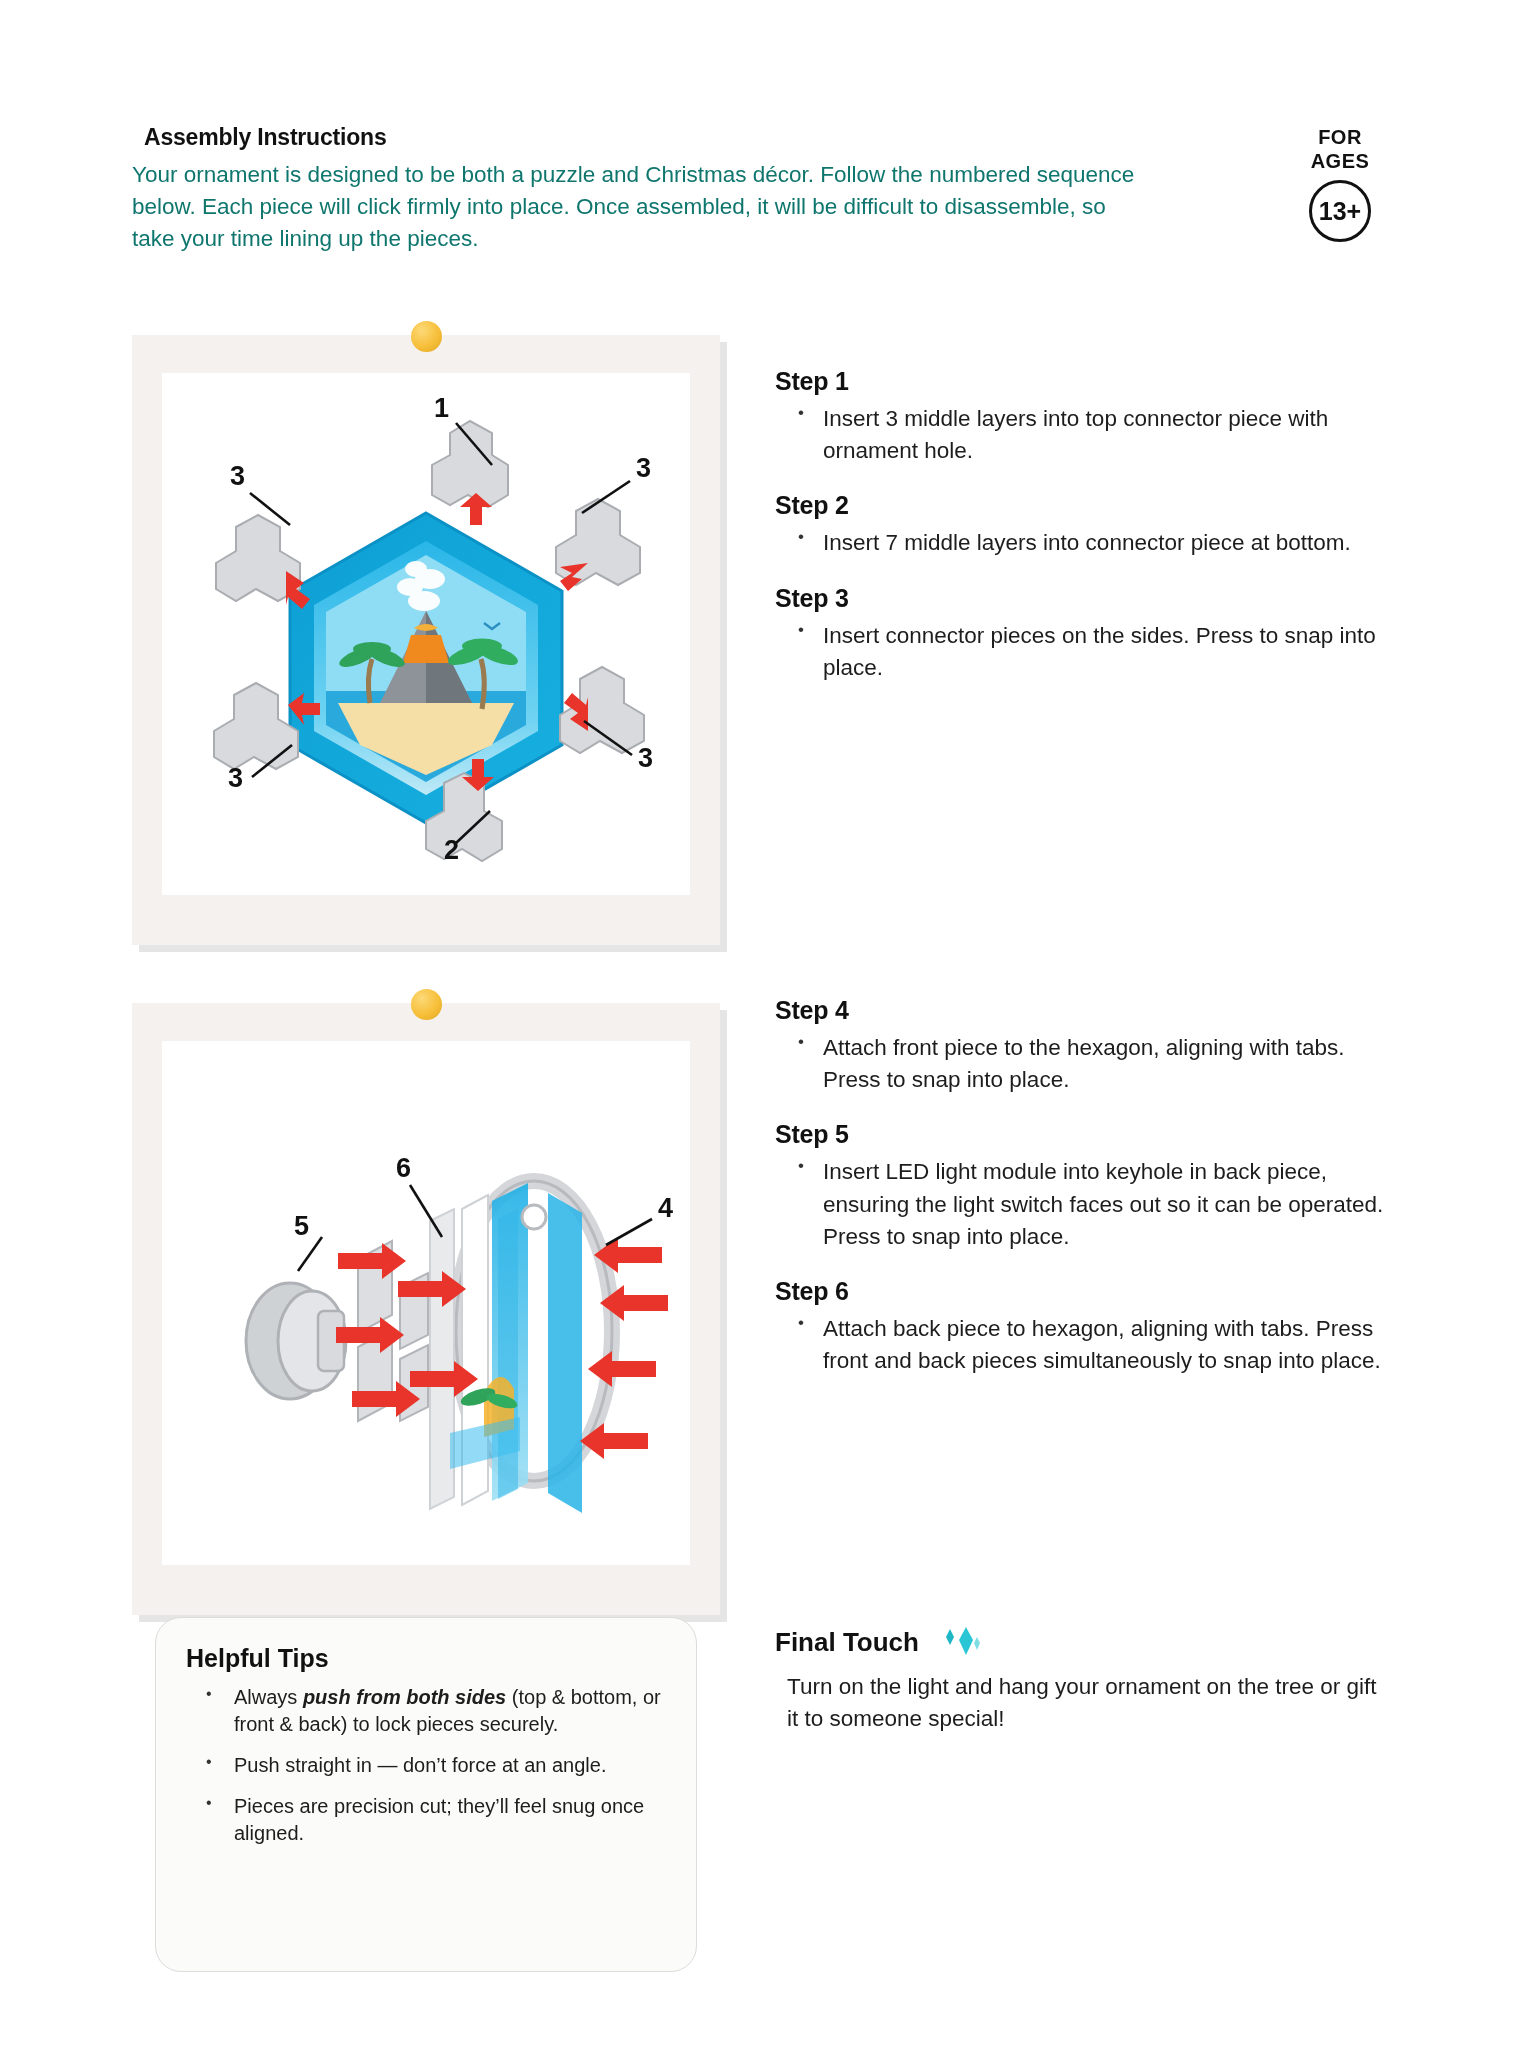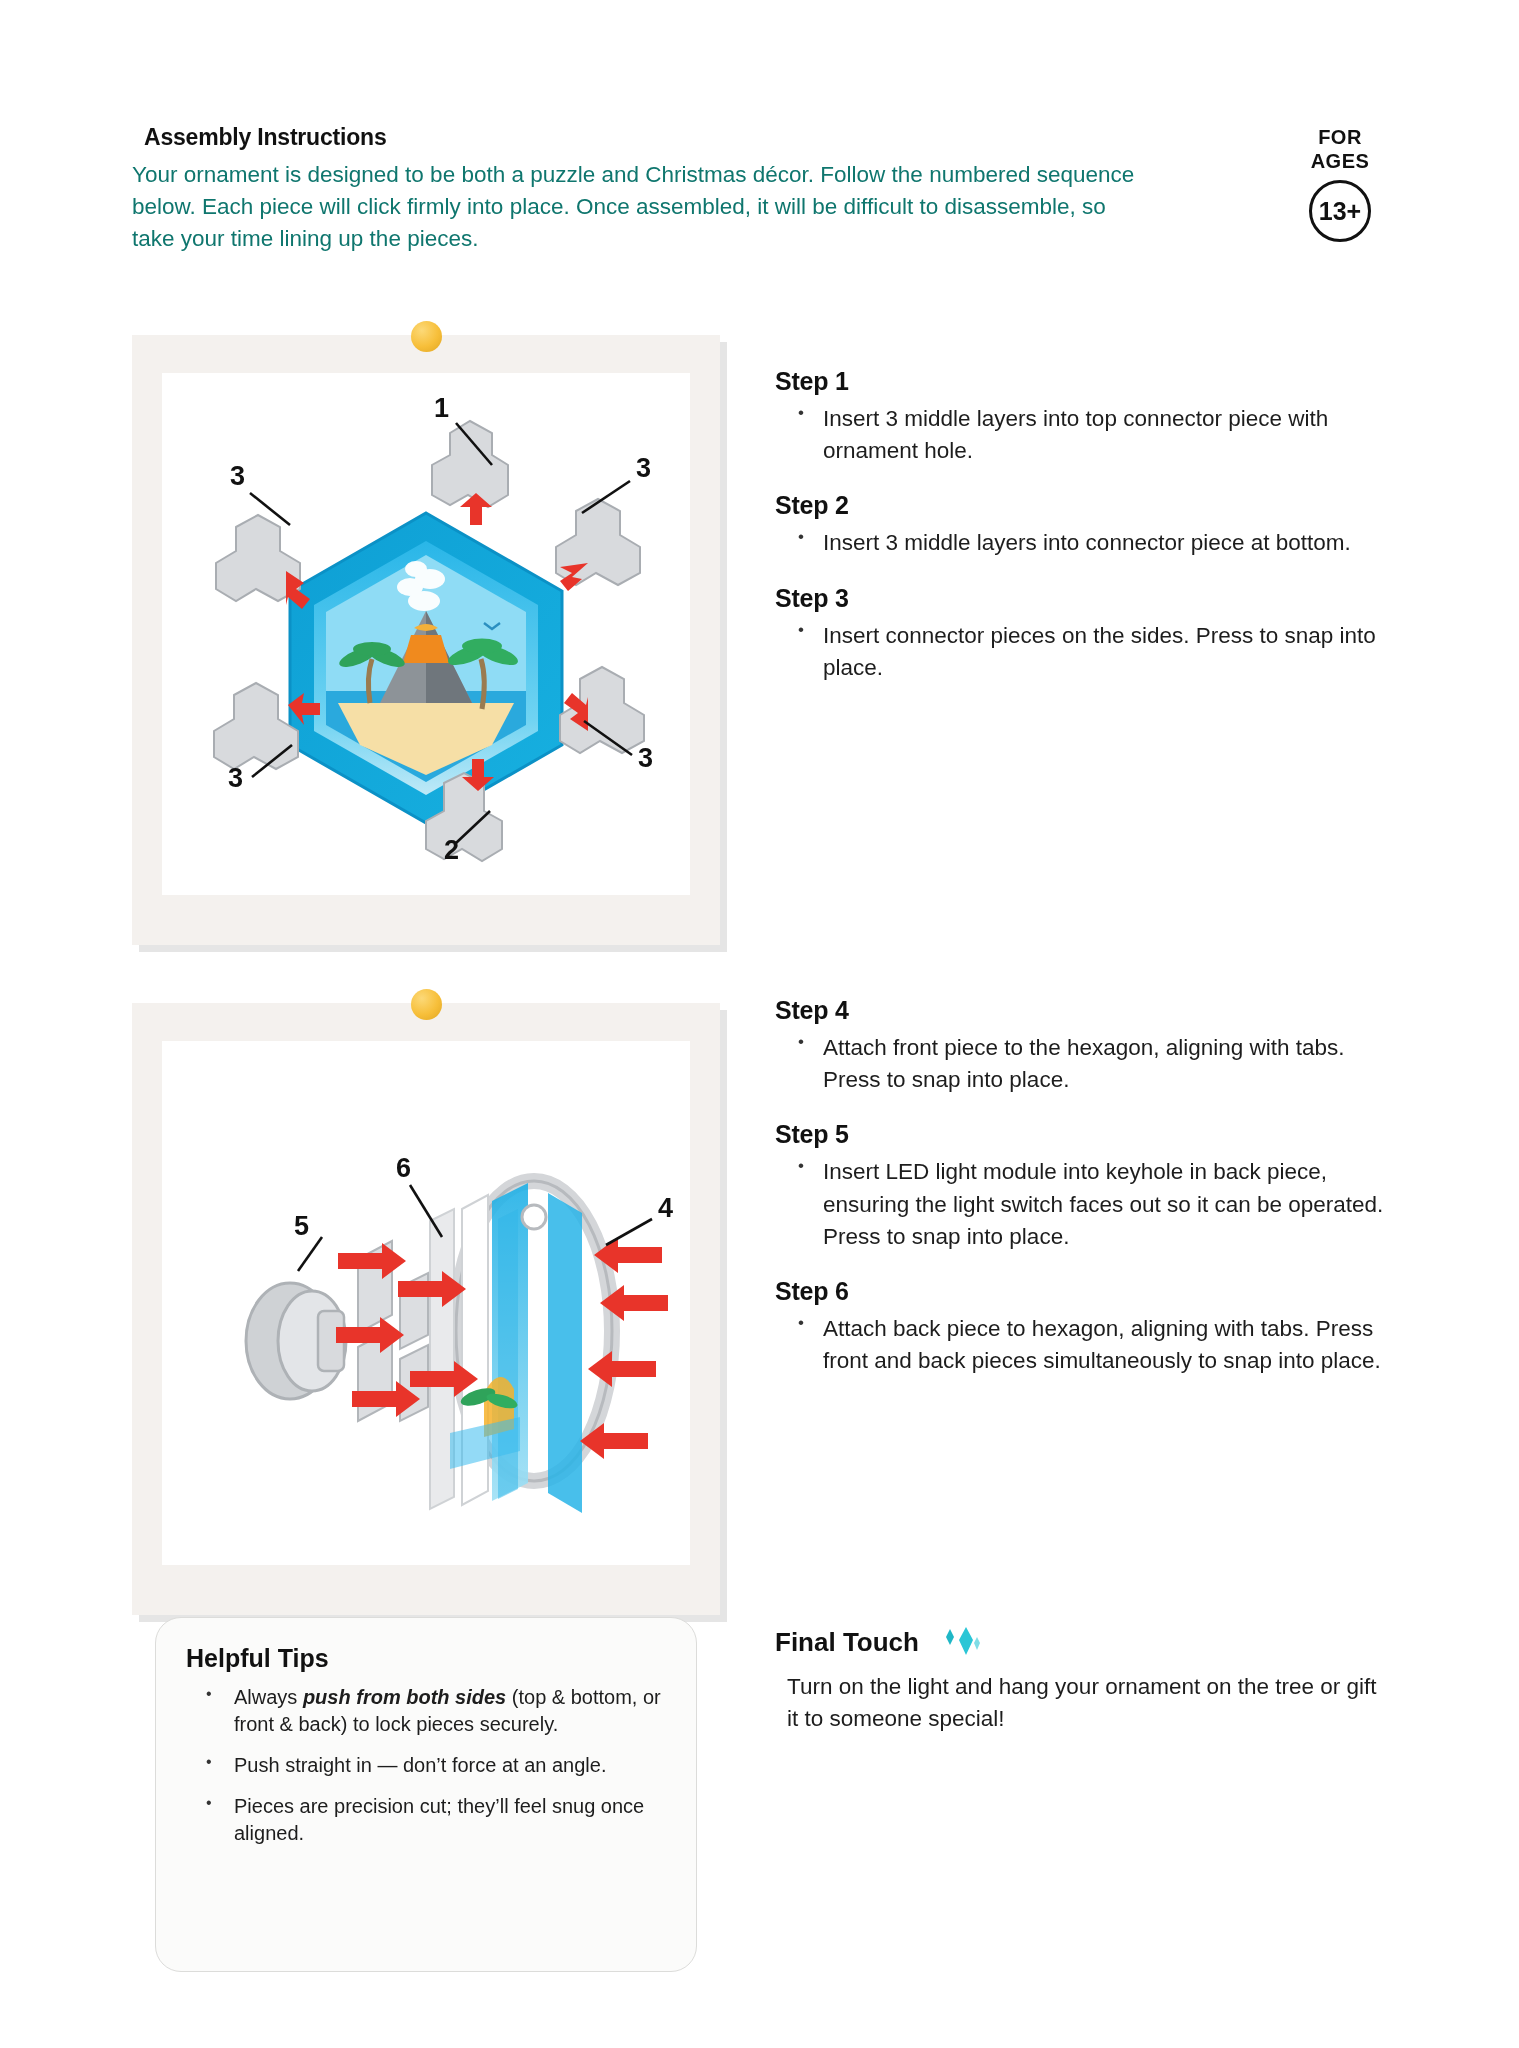--- a/index.html
+++ b/index.html
@@ -308,21 +308,21 @@
 <div class="steps-col" id="steps-top">
   <div class="step-block">
     <div class="step-title">Step 1</div>
     <ul class="step-list">
       <li>Insert 3 middle layers into top connector piece with ornament hole.</li>
     </ul>
   </div>
   <div class="step-block">
     <div class="step-title">Step 2</div>
     <ul class="step-list">
-      <li>Insert 3 middle layers into connector piece at bottom.</li>
+      <li>Insert 7 middle layers into connector piece at bottom.</li>
     </ul>
   </div>
   <div class="step-block">
     <div class="step-title">Step 3</div>
     <ul class="step-list">
       <li>Insert connector pieces on the sides. Press to snap into place.</li>
     </ul>
   </div>
 </div>
 

